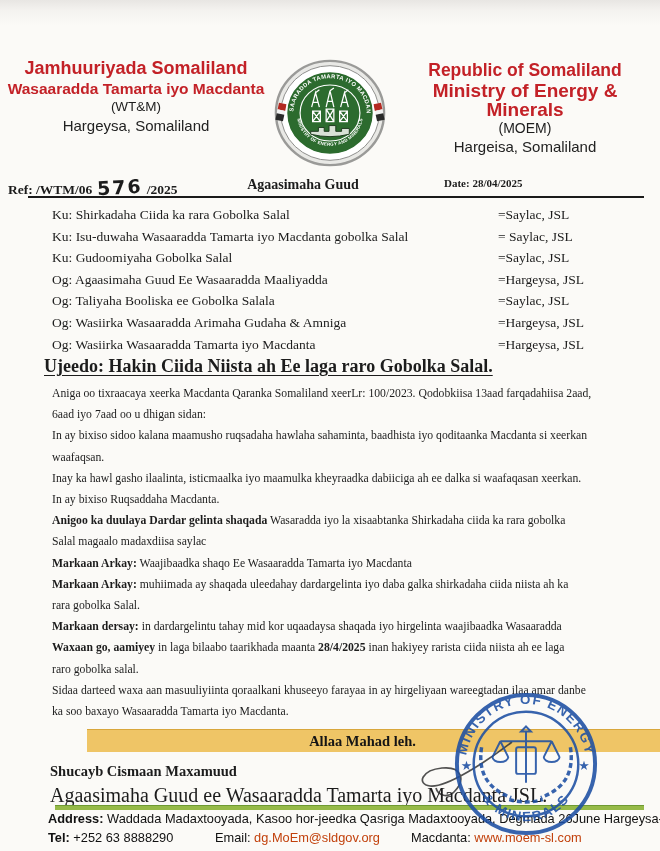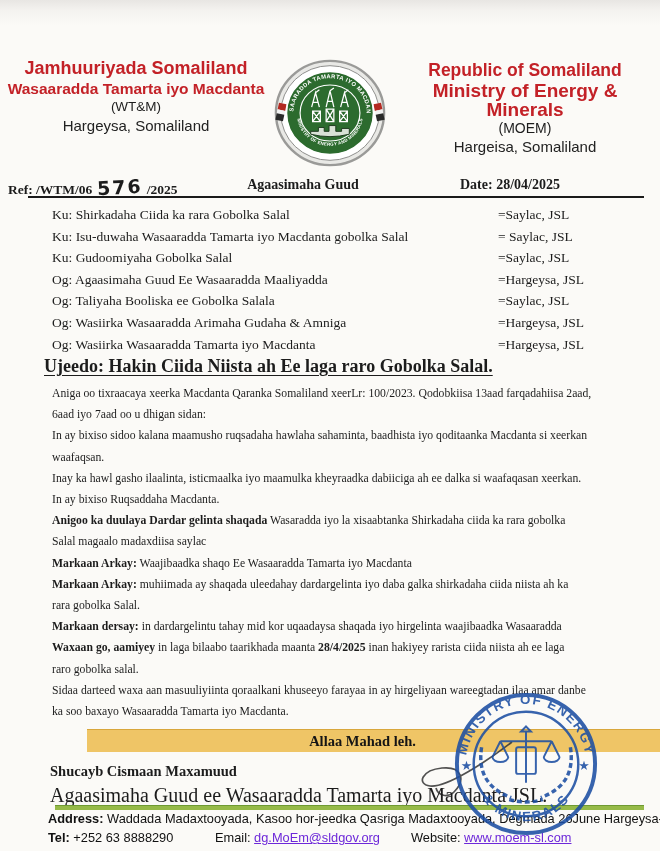--- a/index.html
+++ b/index.html
@@ -17,21 +17,21 @@
   .blk1{font-size:13.5px;color:#1d1d1d;line-height:18px;}
   .blk2{font-size:15px;color:#222;line-height:19px;}
   .seal-wrap{left:272px;top:57px;width:116px;height:112px;}
 
   
   .ref-row{top:172px;left:0;width:660px;height:24px;font-weight:700;font-size:13.5px;}
   .ref-left{position:absolute;left:8px;top:4px;}
   .hand{font-family:"DejaVu Sans",sans-serif;font-size:19px;font-weight:700;letter-spacing:2px;
         display:inline-block;transform:rotate(-3deg);margin:0 1px;}
   .ref-center{position:absolute;left:223px;top:5px;width:160px;text-align:center;font-size:14px;}
-  .ref-date{position:absolute;left:460px;top:5px;font-size:14px;}
+  .ref-date{position:absolute;left:444px;top:5px;font-size:11px;}
   .hrule{top:196px;left:28px;width:616px;height:2px;background:#1a1a1a;}
 
   
   .recips{top:204px;left:52px;width:600px;font-size:13.5px;}
   .rrow{position:relative;height:21.6px;line-height:21.6px;white-space:nowrap;}
   .rloc{position:absolute;left:446px;top:0;}
 
   
   .subject{top:356px;left:44px;font-size:18px;font-weight:700;text-decoration:underline;
            text-underline-offset:3px;}
@@ -53,21 +53,21 @@
 
   .grule{top:805px;left:55px;width:589px;height:4px;background:#96ba48;border-top:1px solid #6f9a33;}
 
   
   .footer{font-family:"Liberation Sans",sans-serif;font-size:12.8px;color:#111;}
   .f-address{top:811px;left:48px;width:600px;white-space:nowrap;}
   .f-tel{top:830px;left:48px;}
   .f-email{top:830px;left:215px;}
   .f-web{top:830px;left:411px;}
   .flabel{font-weight:700;}
-  .link{color:#6d28d9;text-decoration:underline;cursor:pointer;}
+  .link{color:#c2410c;cursor:pointer;}
 </style>
 </head>
 <body>
 
 <div class="page">
   <div class="scan-top"></div>
 
   <div class="abs hdr-left">
     <div class="red1">Jamhuuriyada Somaliland</div>
     <div class="red2">Wasaaradda Tamarta iyo Macdanta</div>
@@ -208,15 +208,15 @@
   <div class="abs footer f-address">
     <span class="flabel">Address:</span><span> Waddada Madaxtooyada, Kasoo hor-jeedka Qasriga Madaxtooyada, Degmada 26June Hargeysa- Somaliland</span>
   </div>
   <div class="abs footer f-tel">
     <span class="flabel">Tel:</span><span> +252 63 8888290</span>
   </div>
   <div class="abs footer f-email">
     <span>Email: </span><span class="link">dg.MoEm@sldgov.org</span>
   </div>
   <div class="abs footer f-web">
-    <span>Website: </span><span class="link">www.moem-sl.com</span>
+    <span>Macdanta: </span><span class="link">www.moem-sl.com</span>
   </div>
 </div>
 
 </body></html>

